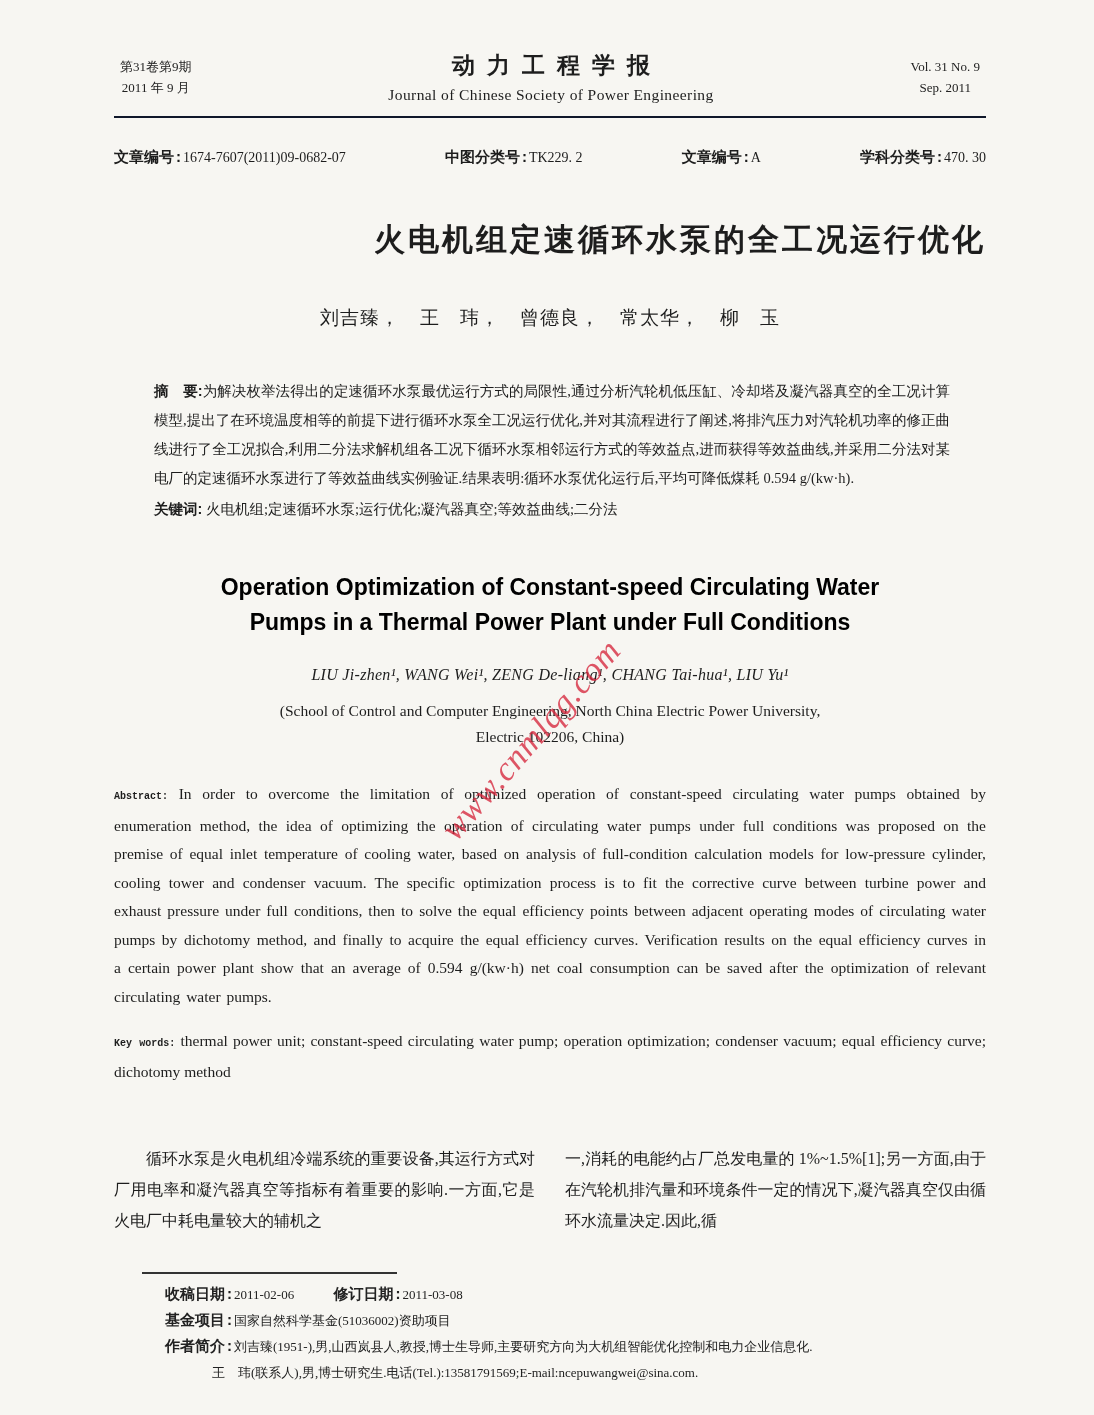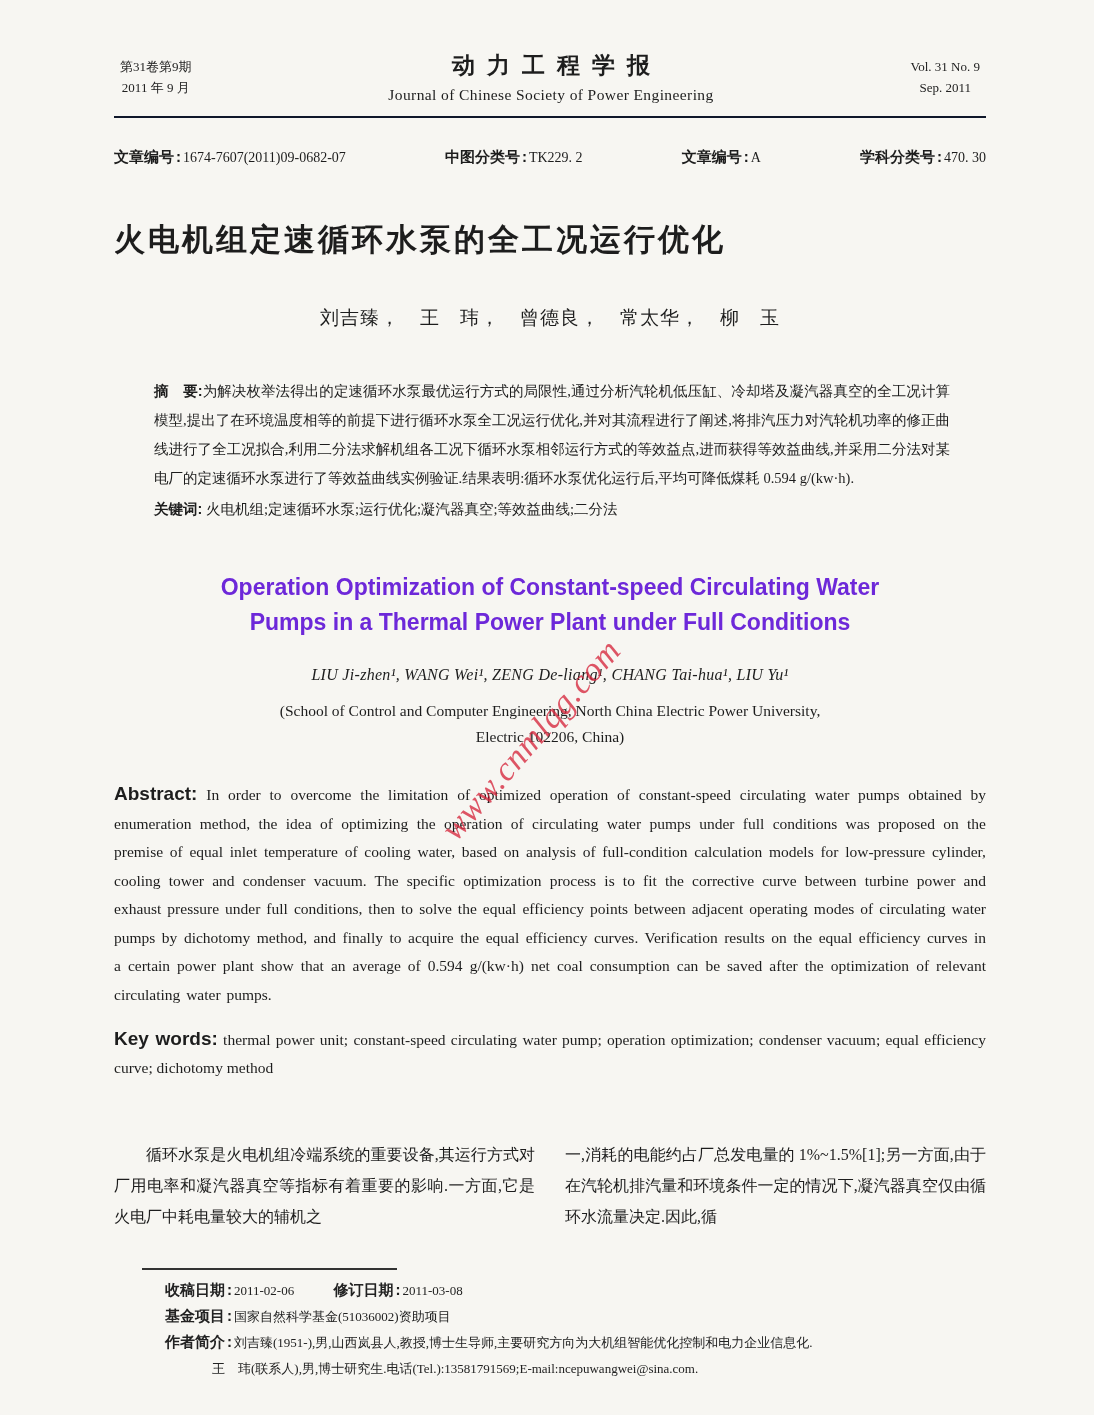--- a/index.html
+++ b/index.html
@@ -36,21 +36,21 @@
   .meta-line {
     display: flex;
     justify-content: space-between;
     margin-top: 30px;
     font-size: 14px;
   }
   .meta-line b { font-family: Liberation Mono, monospace; font-size: 15px; }
   
   .title-cn {
     margin-top: 52px;
-    text-align: left;
+    text-align: right;
     font-size: 31px;
     font-weight: 700;
     letter-spacing: 3px;
   }
   .authors-cn {
     margin-top: 44px;
     text-align: center;
     font-size: 19px;
     letter-spacing: 1px;
   }
@@ -77,21 +77,21 @@
     text-align: justify;
   }
   
   .title-en {
     margin-top: 46px;
     text-align: center;
     font-family: "Liberation Sans", "DejaVu Sans", sans-serif;
     font-size: 23px;
     font-weight: 700;
     line-height: 35px;
-    color: #6d28d9;
+    color: #000000;
   }
   .authors-en {
     margin-top: 26px;
     text-align: center;
     font-style: italic;
     font-size: 16px;
     letter-spacing: 0.3px;
   }
   .affil-en {
     margin-top: 14px;
@@ -102,22 +102,22 @@
   
   .abstract-en {
     margin-top: 30px;
     font-size: 15.5px;
     line-height: 28.5px;
     text-align: justify;
     word-spacing: 2px;
   }
   .abstract-en .lbl, .kw-en .lbl {
     font-weight: 700;
-    font-family: Liberation Sans, sans-serif;
-    font-size: 19px;
+    font-family: Liberation Mono, monospace;
+    font-size: 10px;
   }
   .kw-en {
     margin-top: 2px;
     font-size: 15.5px;
     line-height: 28.5px;
     text-align: justify;
   }
   
   .body-cols {
     display: flex;

